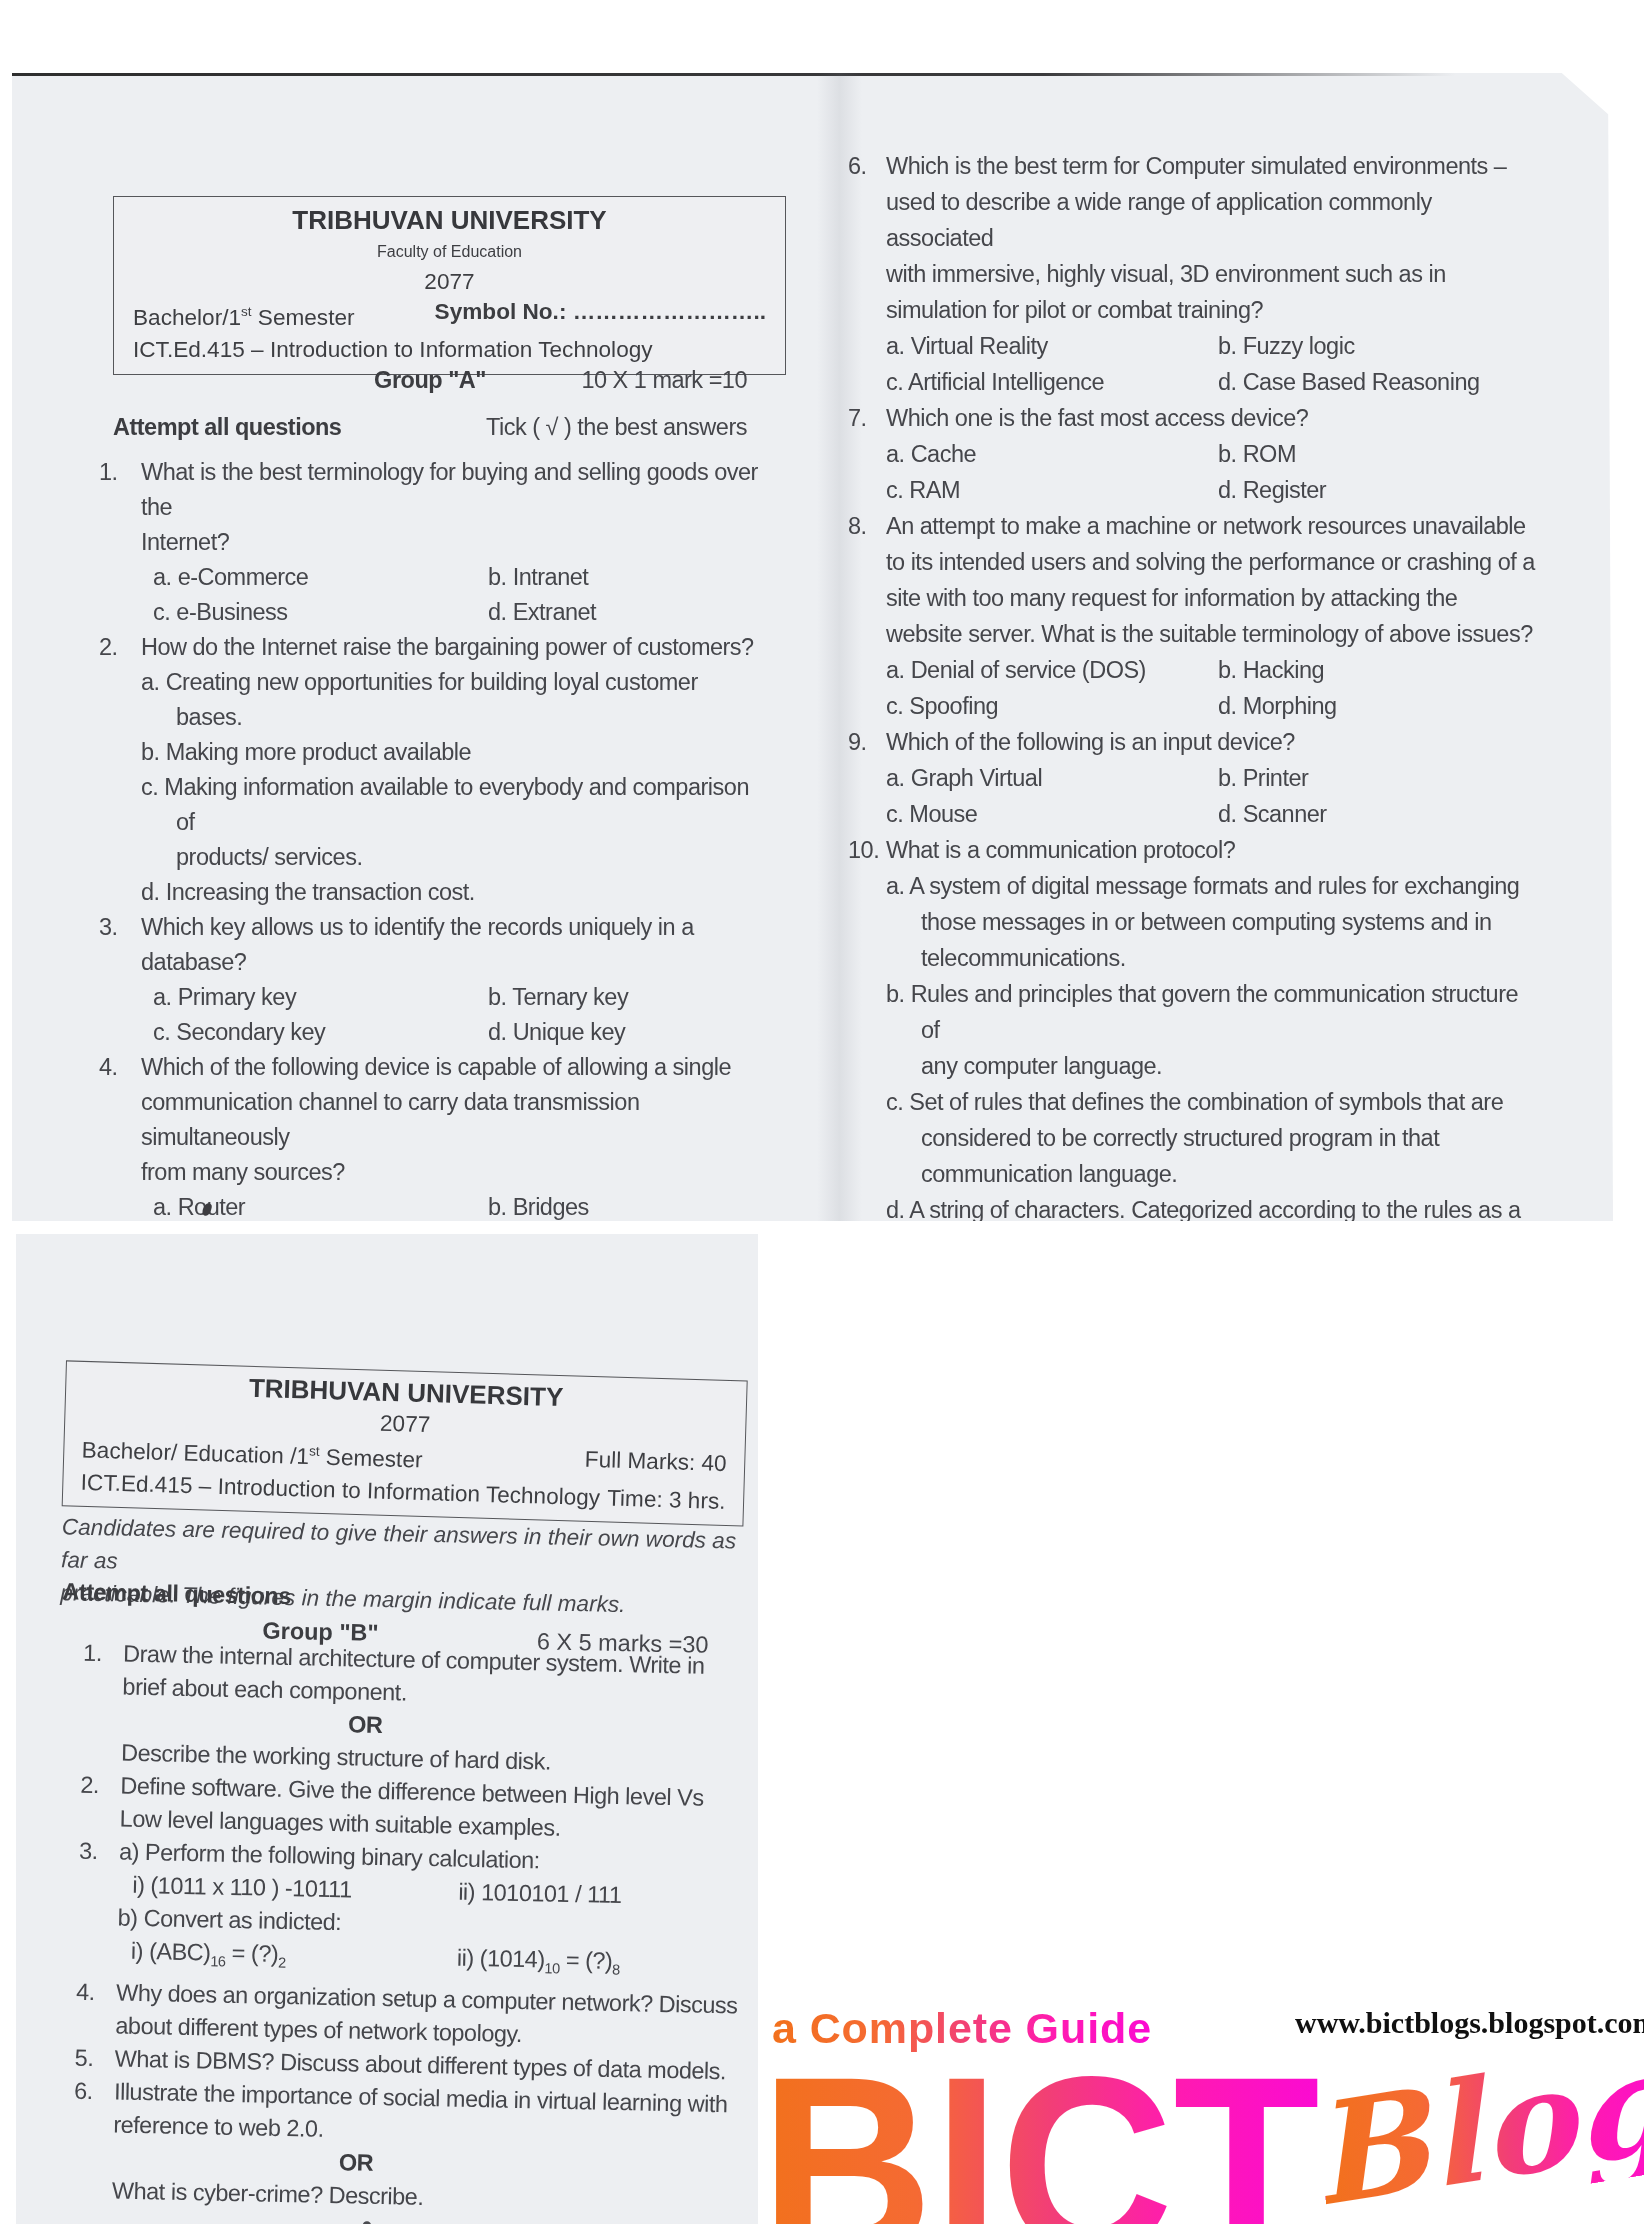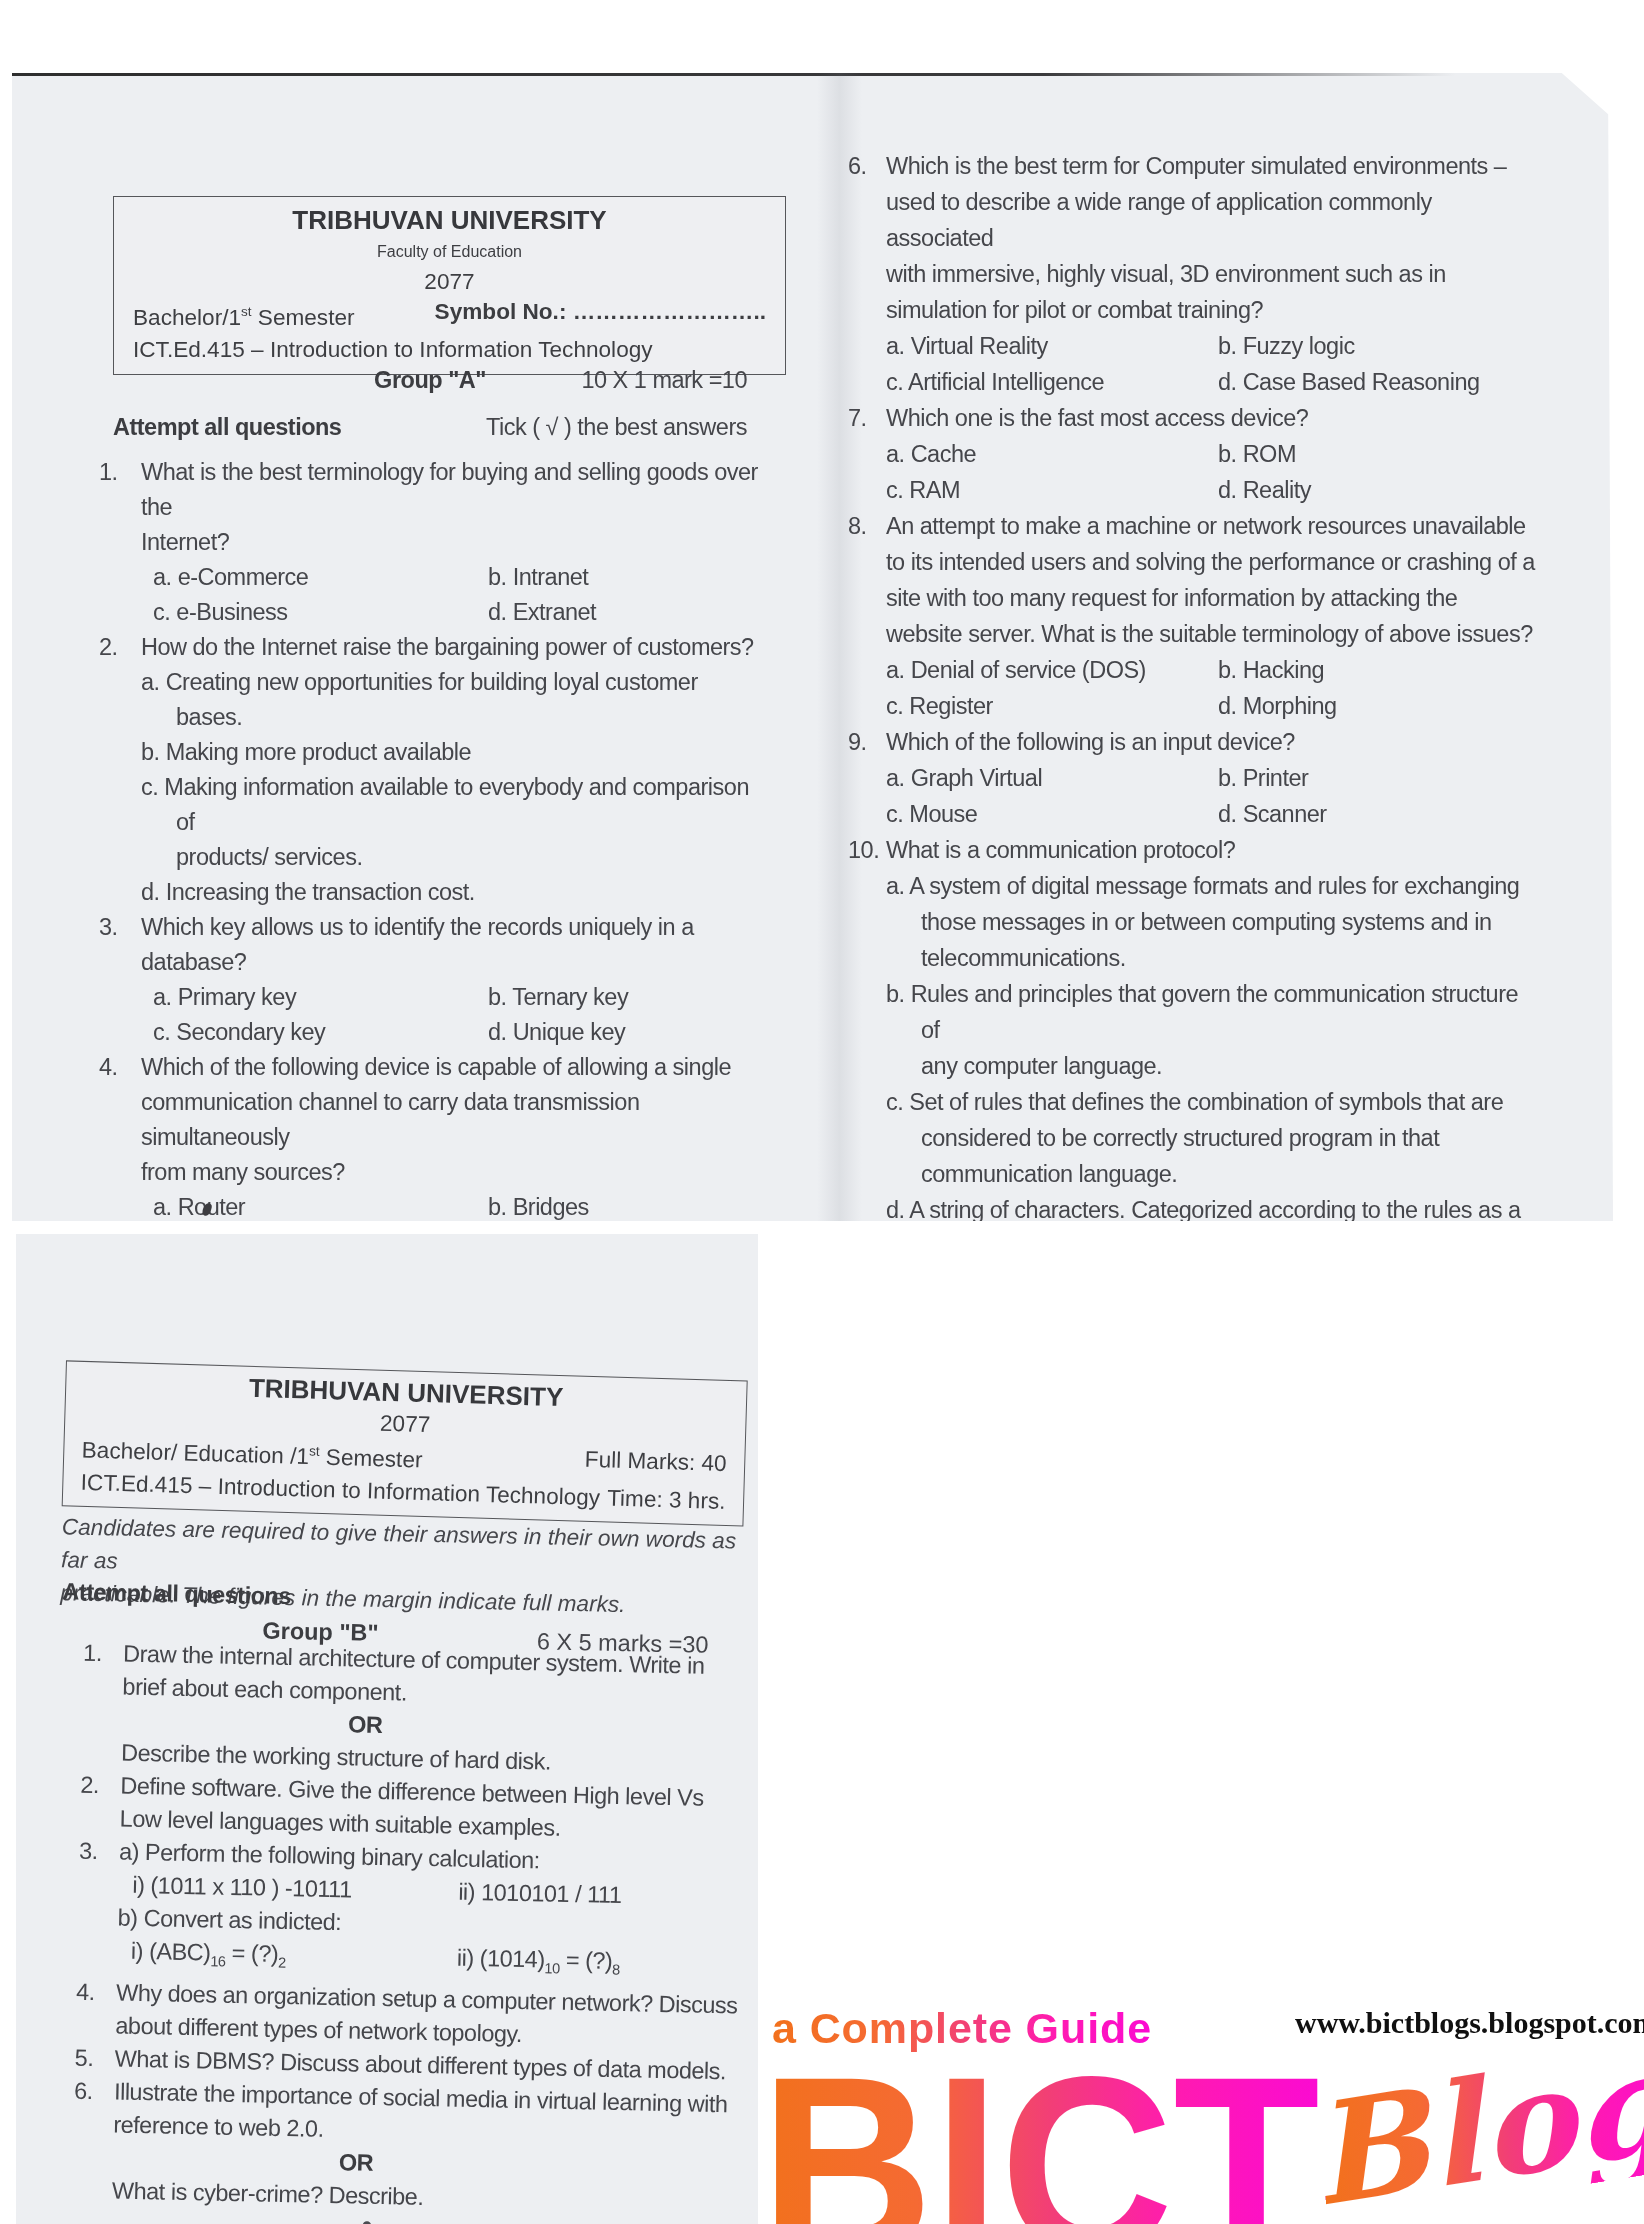--- a/index.html
+++ b/index.html
@@ -189,34 +189,34 @@
     <div class="q">
       <span class="qno">7.</span>
       <div class="qbody">
           <p>Which one is the fast most access device?</p>
         <div class="optrow">
             <span>a. Cache</span>
             <span>b. ROM</span>
           </div>
         <div class="optrow">
             <span>c. RAM</span>
-            <span>d. Reality</span>
+            <span>d. Register</span>
           </div>
       </div>
     </div>
     <div class="q">
       <span class="qno">8.</span>
       <div class="qbody">
           <p>An attempt to make a machine or network resources unavailable<br>to its intended users and solving the performance or crashing of a<br>site  with  too  many  request  for  information  by  attacking  the<br>website server. What is the suitable terminology of above issues?</p>
         <div class="optrow">
             <span>a. Denial of service (DOS)</span>
             <span>b. Hacking</span>
           </div>
         <div class="optrow">
-            <span>c. Register</span>
+            <span>c. Spoofing</span>
             <span>d. Morphing</span>
           </div>
       </div>
     </div>
     <div class="q">
       <span class="qno">9.</span>
       <div class="qbody">
           <p>Which of the following is an input device?</p>
         <div class="optrow">
             <span>a. Graph Virtual</span>

